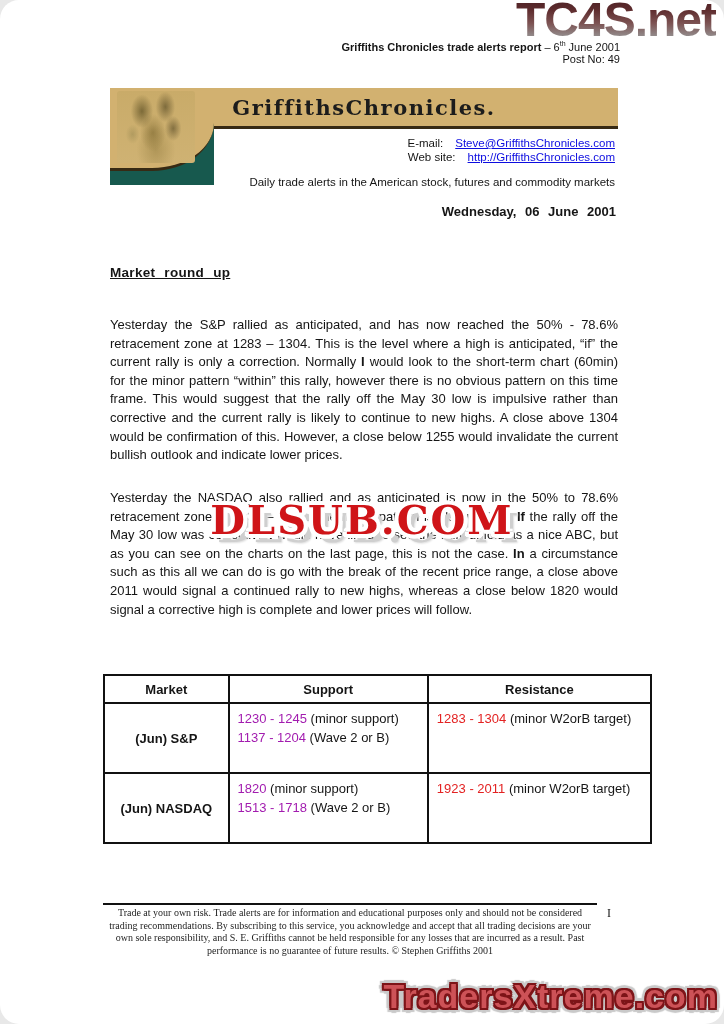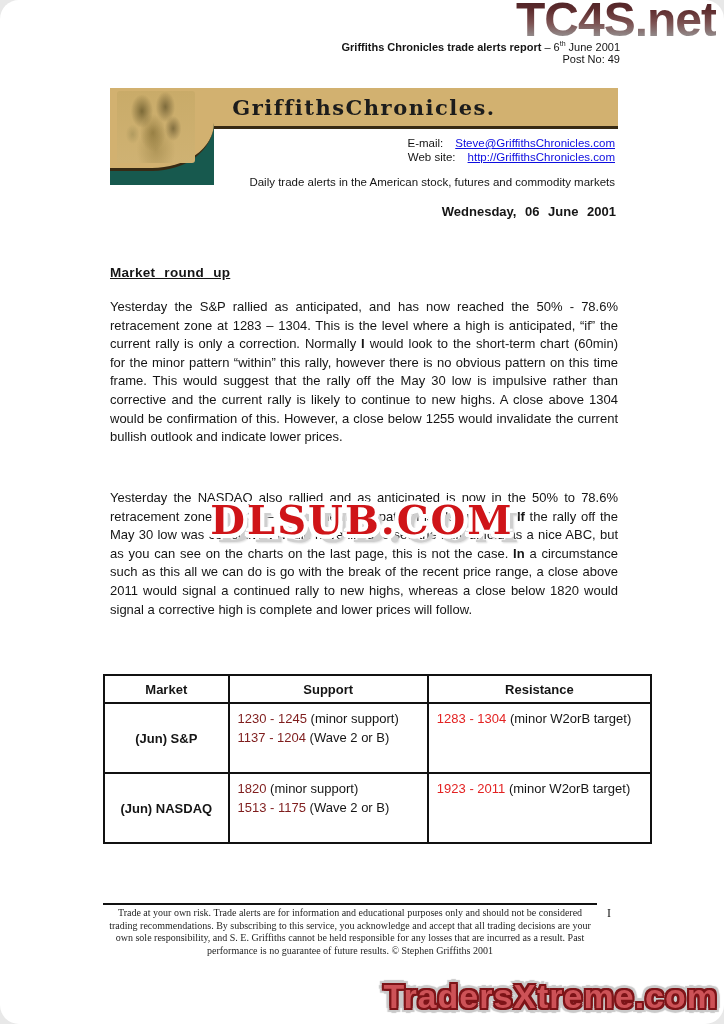--- a/index.html
+++ b/index.html
@@ -57,21 +57,21 @@
   .link{color:#0d0de0;text-decoration:underline;cursor:pointer;}
   .tagline{position:absolute;right:3px;top:88px;font-size:11.5px;white-space:nowrap;}
   
   .dateline{position:absolute;top:204px;right:108px;font-weight:bold;font-size:13px;word-spacing:5px;}
   .heading{
     position:absolute;left:110px;top:265px;font-weight:bold;font-size:13.5px;
     text-decoration:underline;word-spacing:5px;letter-spacing:.3px;
   }
   .para{position:absolute;left:110px;width:508px;font-size:13px;line-height:18.6px;text-align:justify;}
   .para .b{font-weight:bold;}
-  .para1{top:298px;}
+  .para1{top:316px;}
   .para2{top:489px;}
   
   .dlsub{
     position:absolute;left:50%;top:519px;transform:translate(-50%,-50%);
     font-family:"DejaVu Serif",serif;font-weight:bold;font-size:40px;letter-spacing:2px;
     color:#cf1418;white-space:nowrap;
     text-shadow:
       -3px -3px 0 #fff,3px -3px 0 #fff,-3px 3px 0 #fff,3px 3px 0 #fff,
       -4px 0 0 #fff,4px 0 0 #fff,0 -4px 0 #fff,0 4px 0 #fff,
       -4px 2px 0 #fff,4px 2px 0 #fff,-2px -4px 0 #fff,2px 4px 0 #fff,
@@ -81,21 +81,21 @@
   .levels{position:absolute;left:103px;top:674px;}
   table.lv{border-collapse:collapse;font-size:13px;table-layout:fixed;width:549px;}
   table.lv th,table.lv td{border:2px solid #111;}
   table.lv th{height:24px;font-weight:bold;text-align:center;vertical-align:middle;font-size:13px;}
   .col-market{width:115px;}
   .col-support{width:184px;}
   .col-resist{width:206px;}
   td.market{font-weight:bold;text-align:center;vertical-align:middle;}
   td.vals{vertical-align:top;padding:5px 4px 5px 8px;line-height:19px;}
   tr.datarow{height:70px;}
-  .blue{color:#7f1d1d;}
+  .blue{color:#a21caf;}
   .red{color:#e32222;}
   
   .foot-rule{position:absolute;left:103px;top:903px;width:494px;border-top:2px solid #111;}
   .disclaimer{
     position:absolute;left:103px;top:907px;width:494px;
     font-family:"Liberation Serif",serif;font-size:10px;line-height:12.5px;
     text-align:center;color:#1d1d1d;
   }
   .pagenum{position:absolute;left:607px;top:906px;font-family:"Liberation Serif",serif;font-size:12px;}
   
@@ -176,21 +176,21 @@
           <span class="blue">1137 - 1204</span><span> (Wave 2 or B)</span>
         </td>
         <td class="vals">
           <span class="red">1283 - 1304</span><span>  (minor W2orB target)</span>
         </td>
       </tr>
       <tr class="datarow">
         <td class="market">(Jun) NASDAQ</td>
         <td class="vals">
           <span class="blue">1820</span><span> (minor support)</span><br>
-          <span class="blue">1513 - 1175</span><span> (Wave 2 or B)</span>
+          <span class="blue">1513 - 1718</span><span> (Wave 2 or B)</span>
         </td>
         <td class="vals">
           <span class="red">1923 - 2011</span><span>  (minor W2orB target)</span>
         </td>
       </tr>
     </tbody>
       </table>
   </div>
 
   <div class="foot-rule"></div>

